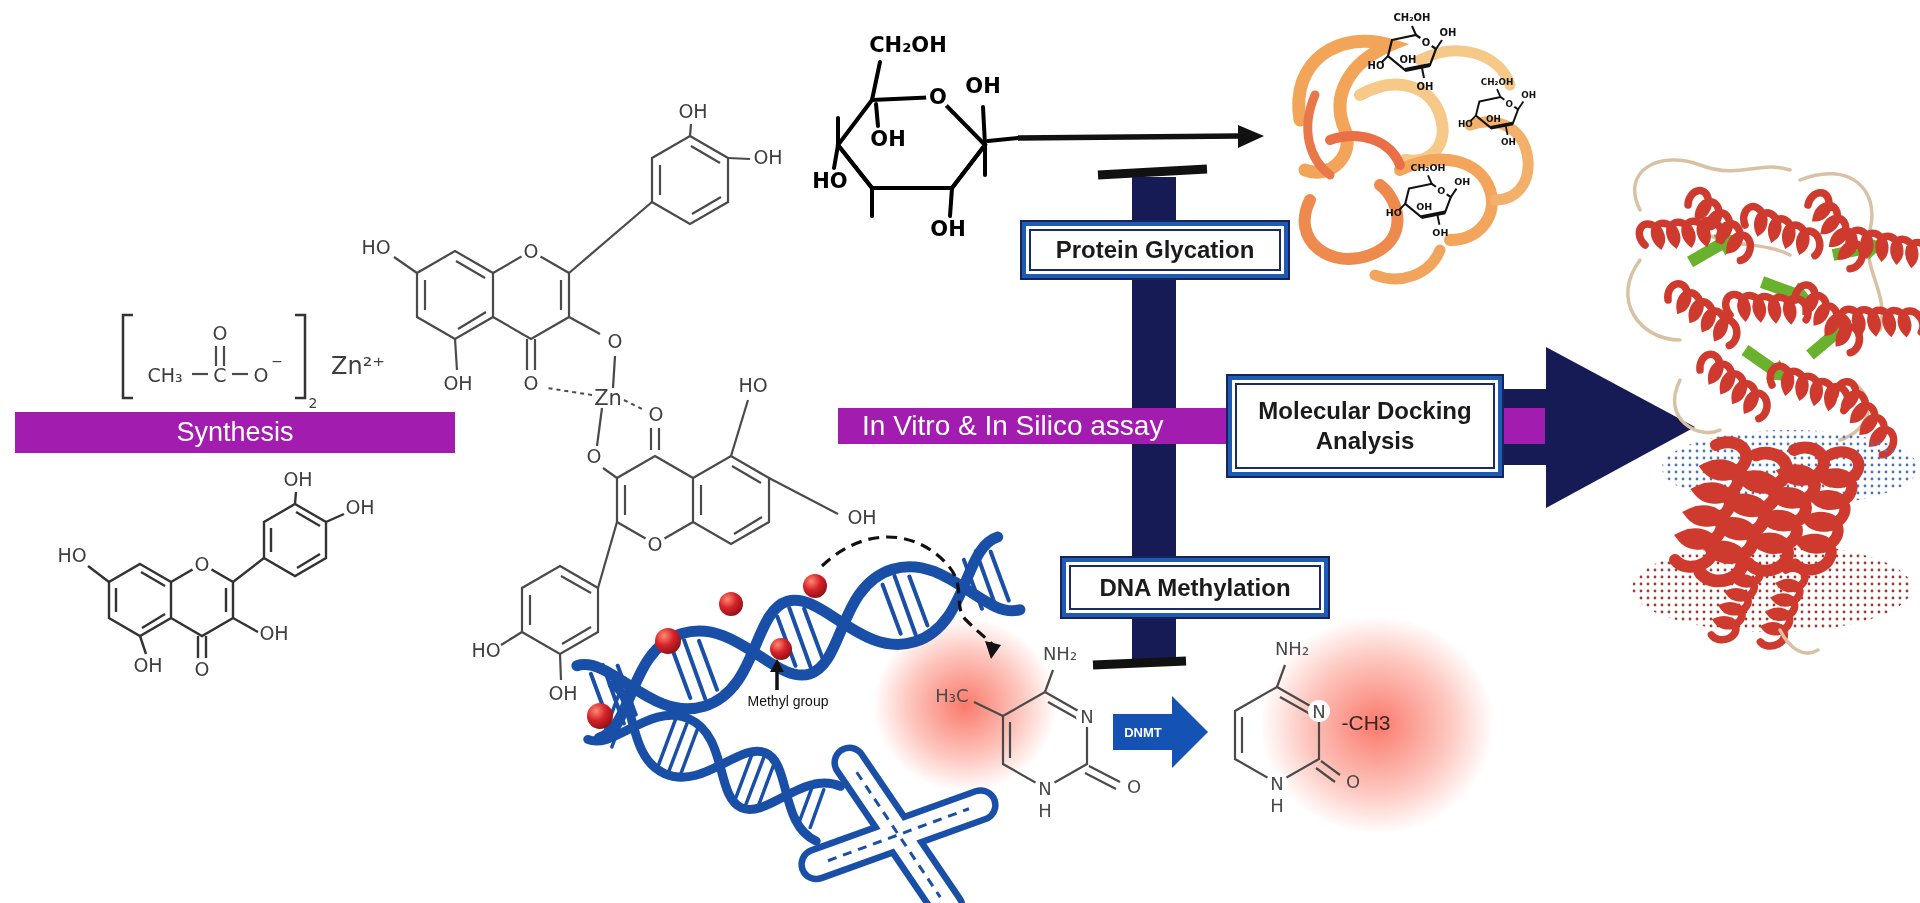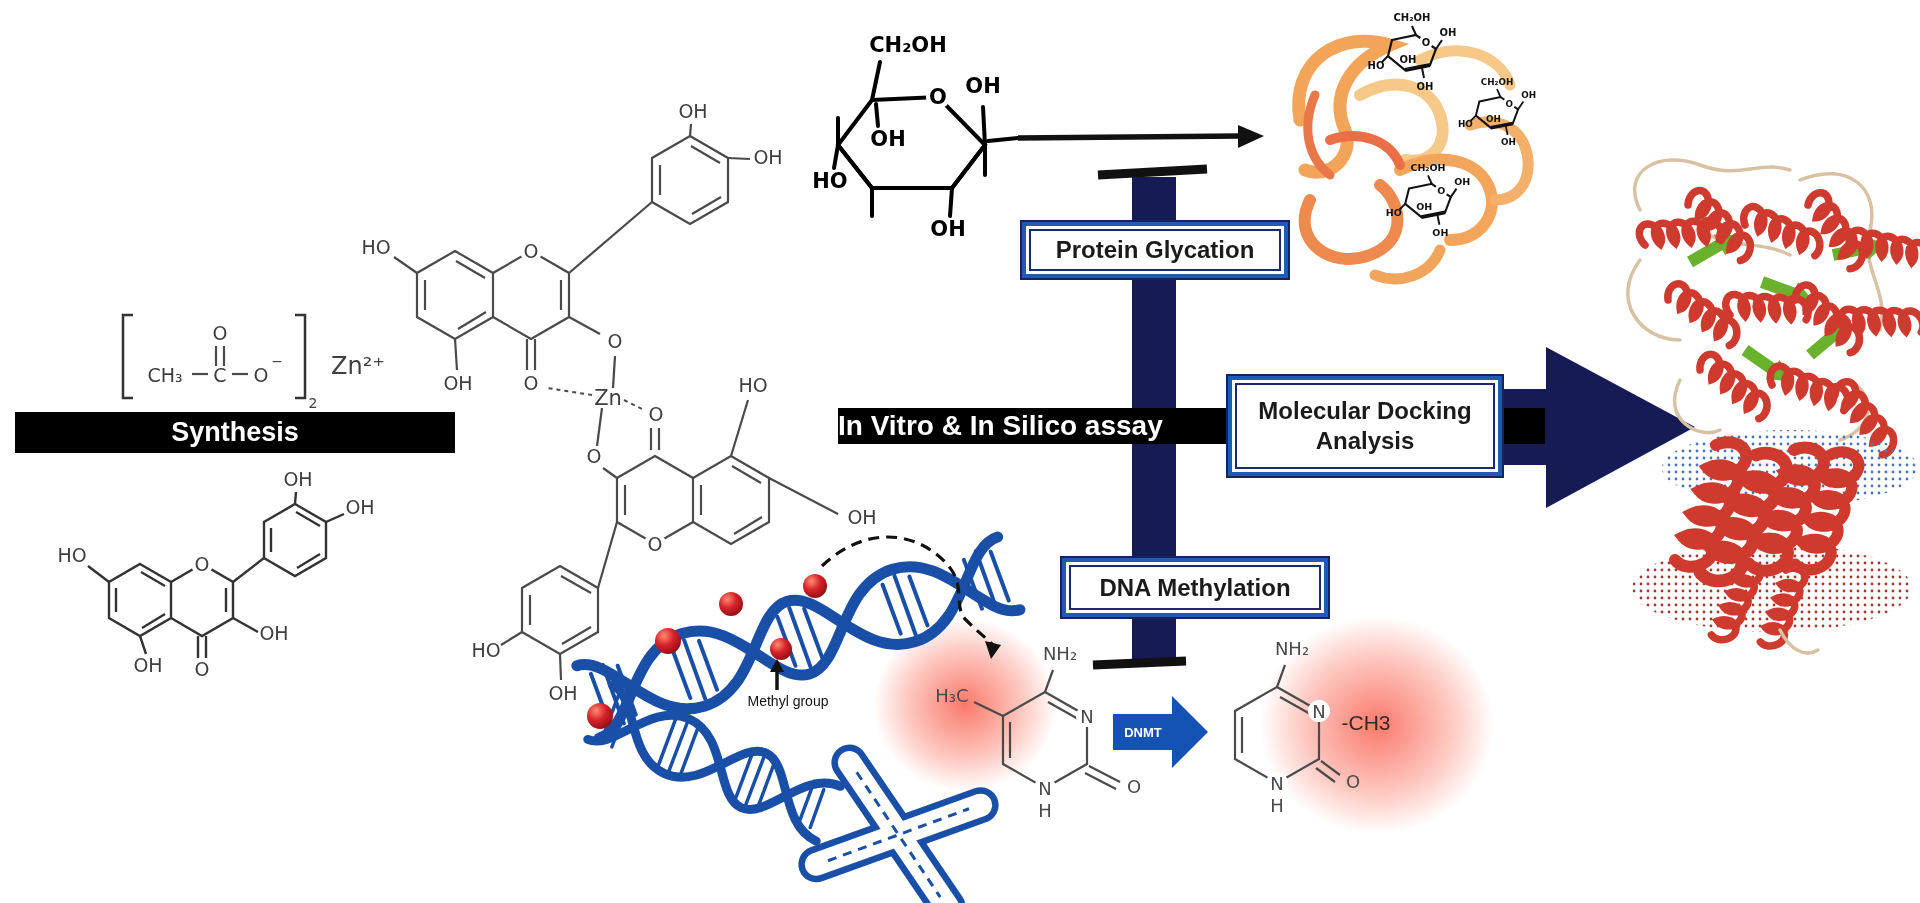--- a/index.html
+++ b/index.html
@@ -1,20 +1,20 @@
 <!DOCTYPE html>
 <html><head>
 <meta charset="utf-8">
 <style>
   html,body{margin:0;padding:0;background:#ffffff;}
   .canvas{position:relative;width:1920px;height:903px;background:#fff;overflow:hidden;font-family:"Liberation Sans",sans-serif;}
   .glow{position:absolute;pointer-events:none;}
   .glow-red{background:radial-gradient(ellipse at center, rgba(248,70,50,0.72) 0%, rgba(250,110,90,0.38) 45%, rgba(255,120,100,0) 72%);}
   .overlay-svg{position:absolute;left:0;top:0;}
-  .banner{position:absolute;background:#000000;color:#fff;font-weight:bold;display:flex;align-items:center;}
+  .banner{position:absolute;background:#a21caf;color:#fff;font-weight:normal;display:flex;align-items:center;}
   .banner-center{justify-content:center;}
   .pathway-box{position:absolute;background:#ffffff;border:4px solid #1e5cb4;box-shadow:0 0 0 2px #16235f, inset 0 0 0 3px #ffffff, inset 0 0 0 5px #1a2a6c;display:flex;flex-direction:column;align-items:center;justify-content:center;text-align:center;font-weight:bold;font-size:24px;color:#1b1b1b;line-height:1.25;}
   .at{font-family:"DejaVu Sans",sans-serif;font-size:19px;fill:#3e3e3e;text-anchor:middle;}
   .atsm{font-family:"DejaVu Sans",sans-serif;font-size:14px;fill:#3e3e3e;text-anchor:middle;}
   .atgb{font-family:"DejaVu Sans",sans-serif;font-weight:bold;font-size:21px;fill:#000;text-anchor:middle;}
   .ats{font-family:"DejaVu Sans",sans-serif;font-weight:bold;font-size:10px;fill:#111;text-anchor:middle;}
   .atc{font-family:"DejaVu Sans",sans-serif;font-size:18px;fill:#4a4a4a;text-anchor:middle;}
   .bond{stroke:#4a4a4a;stroke-width:2.2;fill:none;}
   .bondq{stroke:#333;stroke-width:2.4;fill:none;}
   .bondg{stroke:#000;stroke-width:4;fill:none;stroke-linecap:round;}
@@ -379,21 +379,21 @@
       <line class="bond" x1="1316" y1="768" x2="1335" y2="782"></line>
       <text class="atc" x="1353" y="788">O</text>
       <text class="lbl" x="1366" y="730" text-anchor="middle" style="font-size:21px;fill:#3b2424;">-CH3</text>
     </g>
   </svg>
 
   <div class="banner banner-center" style="left:15px;top:412px;width:440px;height:41px;font-size:27px;">
     <span>Synthesis</span>
   </div>
 
-  <div class="banner" style="left:838px;top:408px;width:707px;height:36px;font-size:28px;padding-left:0;box-sizing:border-box;">
+  <div class="banner" style="left:838px;top:408px;width:707px;height:36px;font-size:28px;padding-left:24px;box-sizing:border-box;">
     <span>In Vitro &amp; In Silico assay</span>
   </div>
 
   <div class="pathway-box" style="left:1022px;top:222px;width:258px;height:48px;">
     <span>Protein Glycation</span>
   </div>
 
   <div class="pathway-box" style="left:1228px;top:376px;width:266px;height:92px;">
     <span>Molecular Docking</span>
     <span>Analysis</span>

